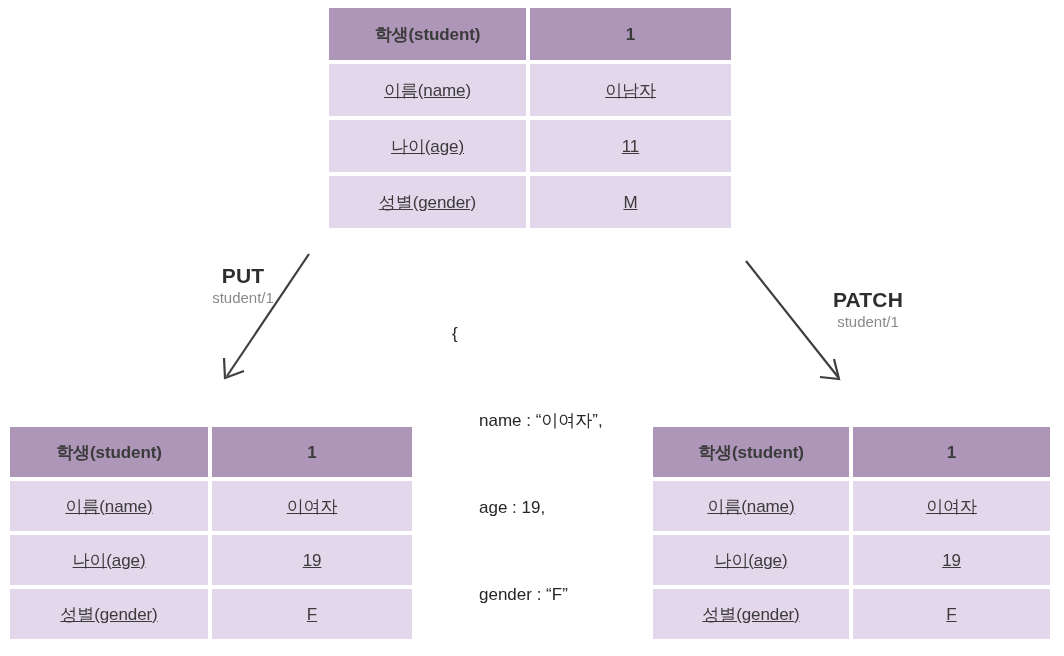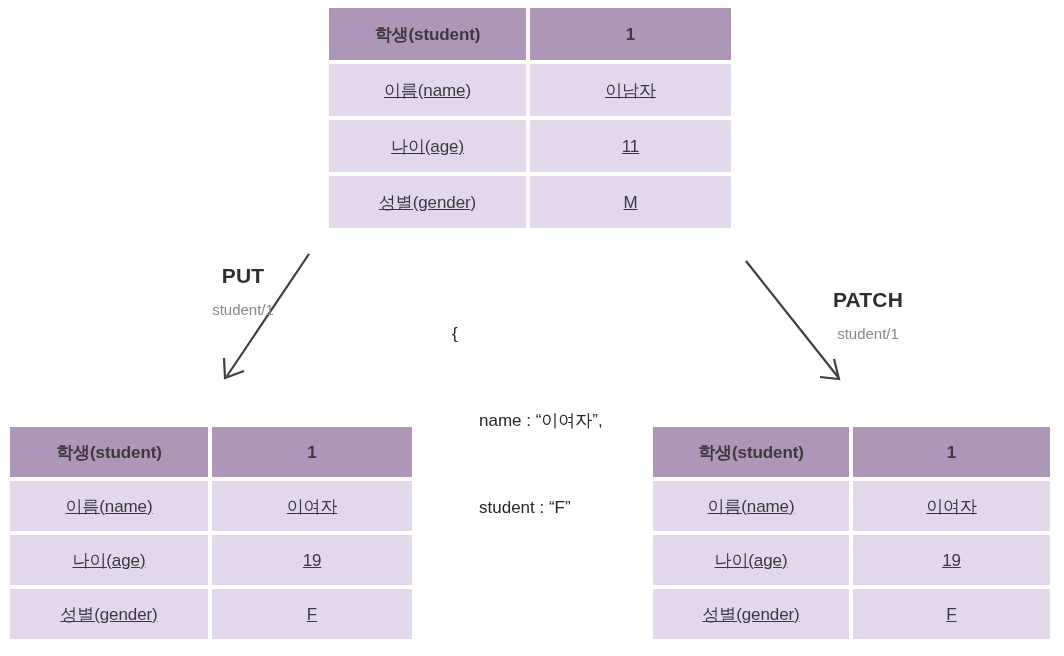--- a/index.html
+++ b/index.html
@@ -84,21 +84,21 @@
     font-size: 21px;
     font-weight: bold;
     color: #2e2e2e;
     line-height: 1.15;
     letter-spacing: 0.2px;
   }
   .method-path {
     font-size: 15px;
     color: #8a8a8a;
     line-height: 1.3;
-    margin-top: 12px;
+    margin-top: 0;
   }
   #method-put   { left: 163px; top: 264px; width: 160px; }
   #method-patch { left: 788px; top: 288px; width: 160px; }
 
   
   #json-payload {
     position: absolute;
     left: 452px;
     top: 261px;
     font-size: 17px;
@@ -140,21 +140,22 @@
   </svg>
 
   <div class="method-block" id="method-put">
     <div class="method-name">PUT</div>
     <div class="method-path">student/1</div>
   </div>
 
   <div id="json-payload">
     <span class="json-line">{</span>
     <span class="json-line indent">name : “이여자”,</span>
-    <span class="json-line indent">student : “F”</span>
+    <span class="json-line indent">age : 19,</span>
+    <span class="json-line indent">gender : “F”</span>
     
   </div>
 
   <svg class="arrow-svg" id="arrow-patch-svg" width="110" height="130" viewBox="0 0 110 130">
     <line x1="6" y1="6" x2="98" y2="122" stroke="#3f3f3f" stroke-width="2.2"></line>
     <polyline points="80,122 99,124 94,104" fill="none" stroke="#3f3f3f" stroke-width="2.2"></polyline>
   </svg>
 
   <div class="method-block" id="method-patch">
     <div class="method-name">PATCH</div>

